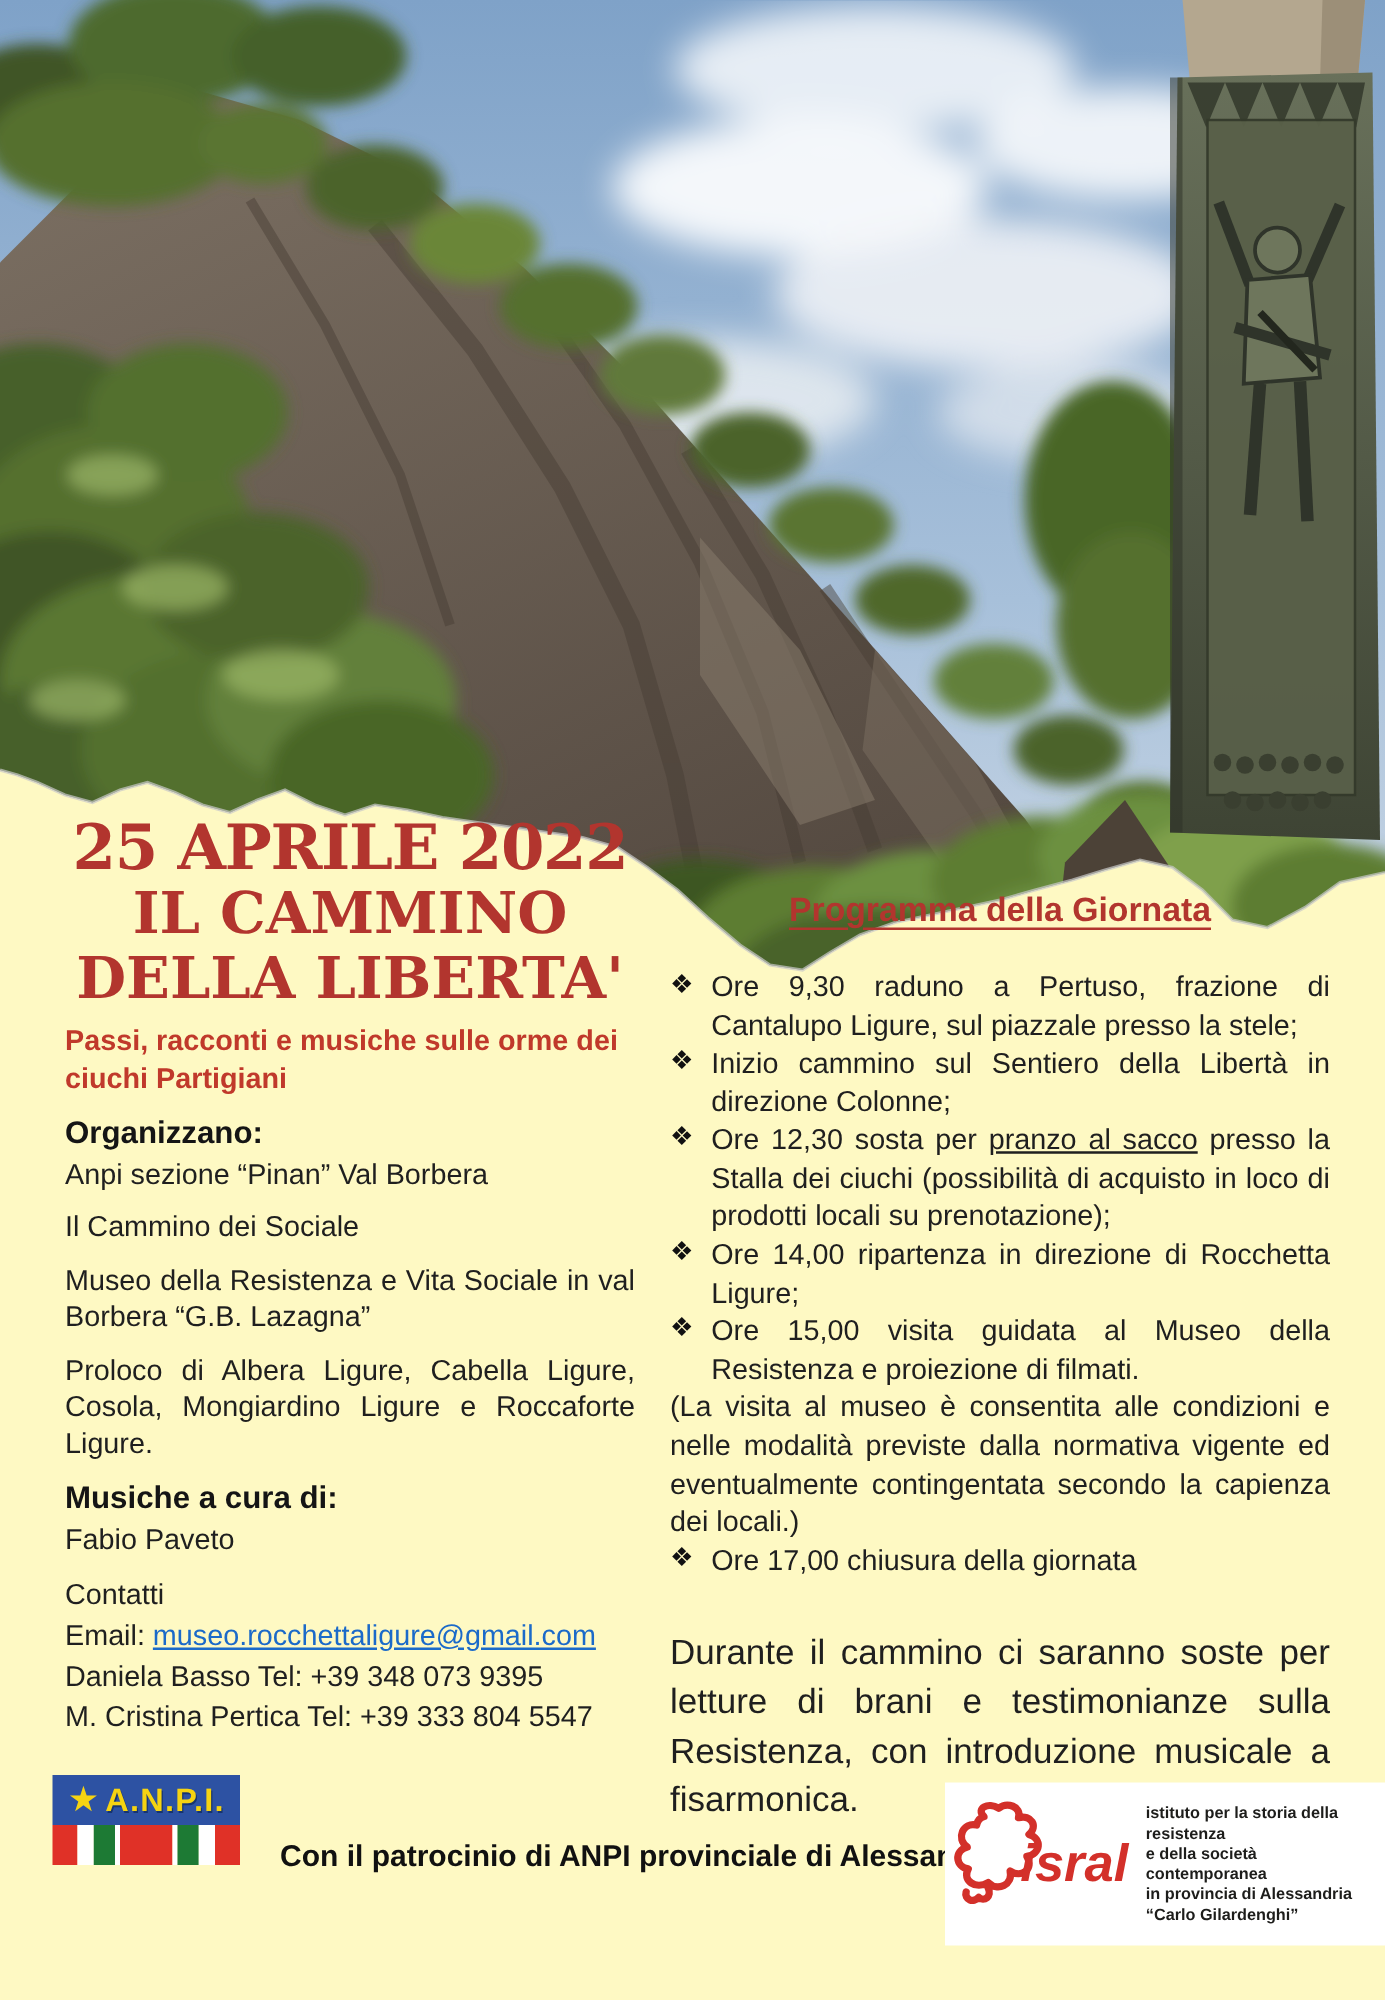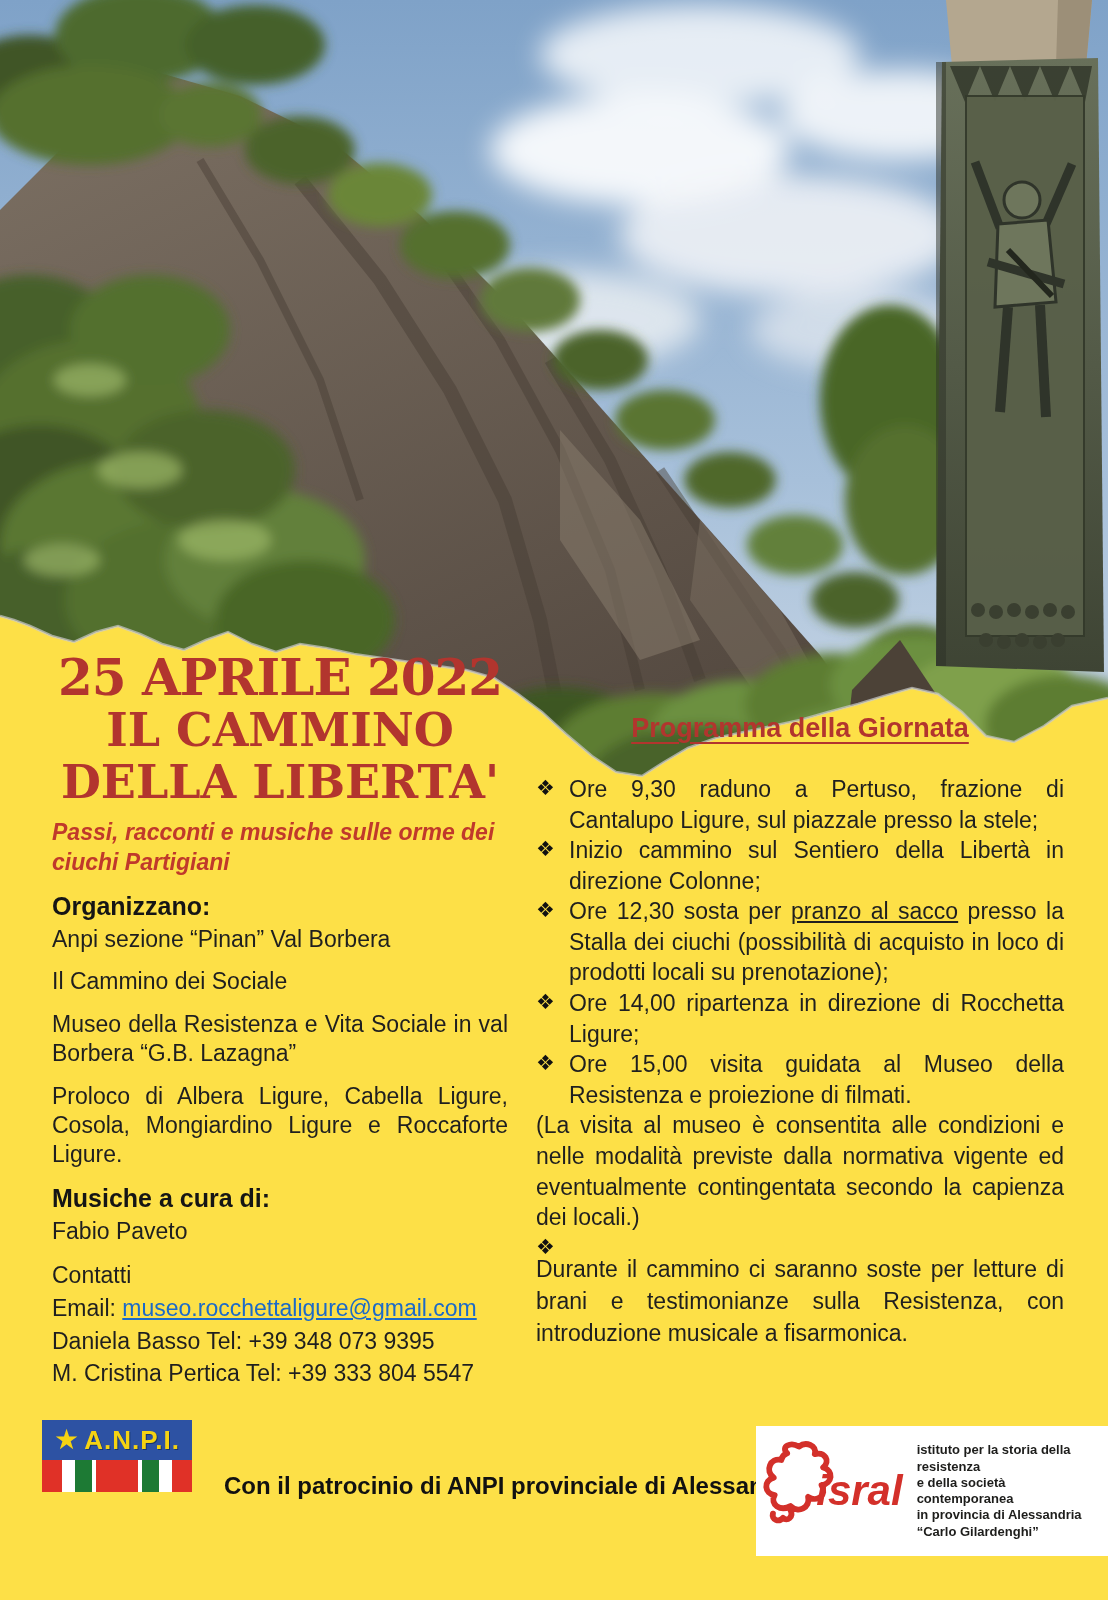--- a/index.html
+++ b/index.html
@@ -1,46 +1,46 @@
 <!DOCTYPE html>
 <html><head>
 <meta charset="utf-8">
 <style>
   html,body{margin:0;padding:0;background:#ffffff;}
   .poster{
-    position:relative;width:1108px;height:1600px;background:#fde047;overflow:hidden;
+    position:relative;width:1108px;height:1600px;background:#fef9c3;overflow:hidden;
     font-family:"Liberation Sans",sans-serif;color:#1f1f1f;
   }
   
   .photo{position:absolute;top:0;left:0;width:1108px;height:800px;}
   .photo svg{display:block;}
   
   .left-col{position:absolute;left:52px;top:650px;width:456px;}
   .title{font-family:"DejaVu Serif","Liberation Serif",serif;font-weight:700;color:#b2352e;text-align:center;}
   .title-l1{font-size:50px;line-height:1.1;letter-spacing:-1px;}
   .title-l2{font-size:46px;line-height:1.12;}
   .title-l3{font-size:46px;line-height:1.12;}
   .subtitle{margin-top:10px;color:#c0392b;font-weight:bold;font-size:23px;line-height:1.3;}
-  .subtitle div{white-space:nowrap;font-style:italic;}
+  .subtitle div{white-space:nowrap;}
   .sec-head{font-weight:bold;font-size:25px;margin:14px 0 4px 0;color:#151515;}
   .org-item{font-size:23px;line-height:1.28;margin:0 0 13px 0;text-align:justify;}
   .plain-item{font-size:23px;line-height:1.28;margin:0 0 13px 0;}
   .contact-block{font-size:23px;line-height:1.42;}
   .email-line a{color:#1b6ac9;text-decoration:underline;text-align:right;}
   
   .right-col{position:absolute;left:536px;top:713px;width:528px;}
   .prog-head{color:#b2352e;font-weight:bold;font-size:27px;text-align:center;text-decoration:underline;text-underline-offset:5px;}
   .prog-list{margin:30px 0 0 0;padding:0;list-style:none;}
   .prog-list li{position:relative;padding-left:33px;font-size:23px;line-height:1.33;text-align:justify;margin:0;}
   .prog-list .marker{position:absolute;left:0;top:0;font-size:21px;color:#111;}
   .uline{text-decoration:underline;}
   .prog-note{font-size:23px;line-height:1.33;text-align:justify;margin:0;}
   .closing-item{position:relative;padding-left:33px;font-size:23px;line-height:1.33;margin:0;}
   .closing-item .marker{position:absolute;left:0;top:0;font-size:21px;color:#111;}
-  .final-par{font-size:23px;line-height:1.4;text-align:justify;margin-top:20px;}
+  .final-par{font-size:28px;line-height:1.4;text-align:justify;margin-top:39px;}
   
   .patrocinio{position:absolute;left:224px;top:1472px;width:820px;font-size:24px;font-weight:bold;color:#111;z-index:1;}
   .anpi-logo{position:absolute;left:42px;top:1420px;width:150px;z-index:2;}
   .anpi-banner{height:40px;background:#2d52a3;display:flex;align-items:center;justify-content:center;gap:5px;}
   .anpi-star{color:#f5d312;font-size:28px;line-height:1;}
   .anpi-acronym{color:#f5d312;font-weight:bold;font-size:26px;letter-spacing:1px;text-shadow:1px 1px 0 #17346f;}
   .anpi-ribbon{height:32px;display:flex;}
   .anpi-ribbon span{height:100%;}
   .st-r1{width:20px;background:#e03127;}
   .st-w1{width:13px;background:#ffffff;}
@@ -243,21 +243,21 @@
       </li>
       <li>
         <span class="marker">❖</span><span>Ore 14,00 ripartenza in direzione di Rocchetta Ligure;</span><span class="uline"></span><span></span>
       </li>
       <li>
         <span class="marker">❖</span><span>Ore 15,00 visita guidata al Museo della Resistenza e proiezione di filmati.</span><span class="uline"></span><span></span>
       </li>
     </ul>
     <p class="prog-note">(La visita al museo è consentita alle condizioni e nelle modalità previste dalla normativa vigente ed eventualmente contingentata secondo la capienza dei locali.)</p>
     <div class="closing-item">
-      <span class="marker">❖</span>
+      <span class="marker">❖</span><span>Ore 17,00 chiusura della giornata</span>
     </div>
     <p class="final-par">Durante il cammino ci saranno soste per letture di brani e testimonianze sulla Resistenza, con introduzione musicale a fisarmonica.</p>
   </div>
 
   <div class="patrocinio">Con il patrocinio di ANPI provinciale di Alessandria e ISRAL</div>
 
   <div class="anpi-logo">
     <div class="anpi-banner">
       <span class="anpi-star">★</span>
       <span class="anpi-acronym">A.N.P.I.</span>

